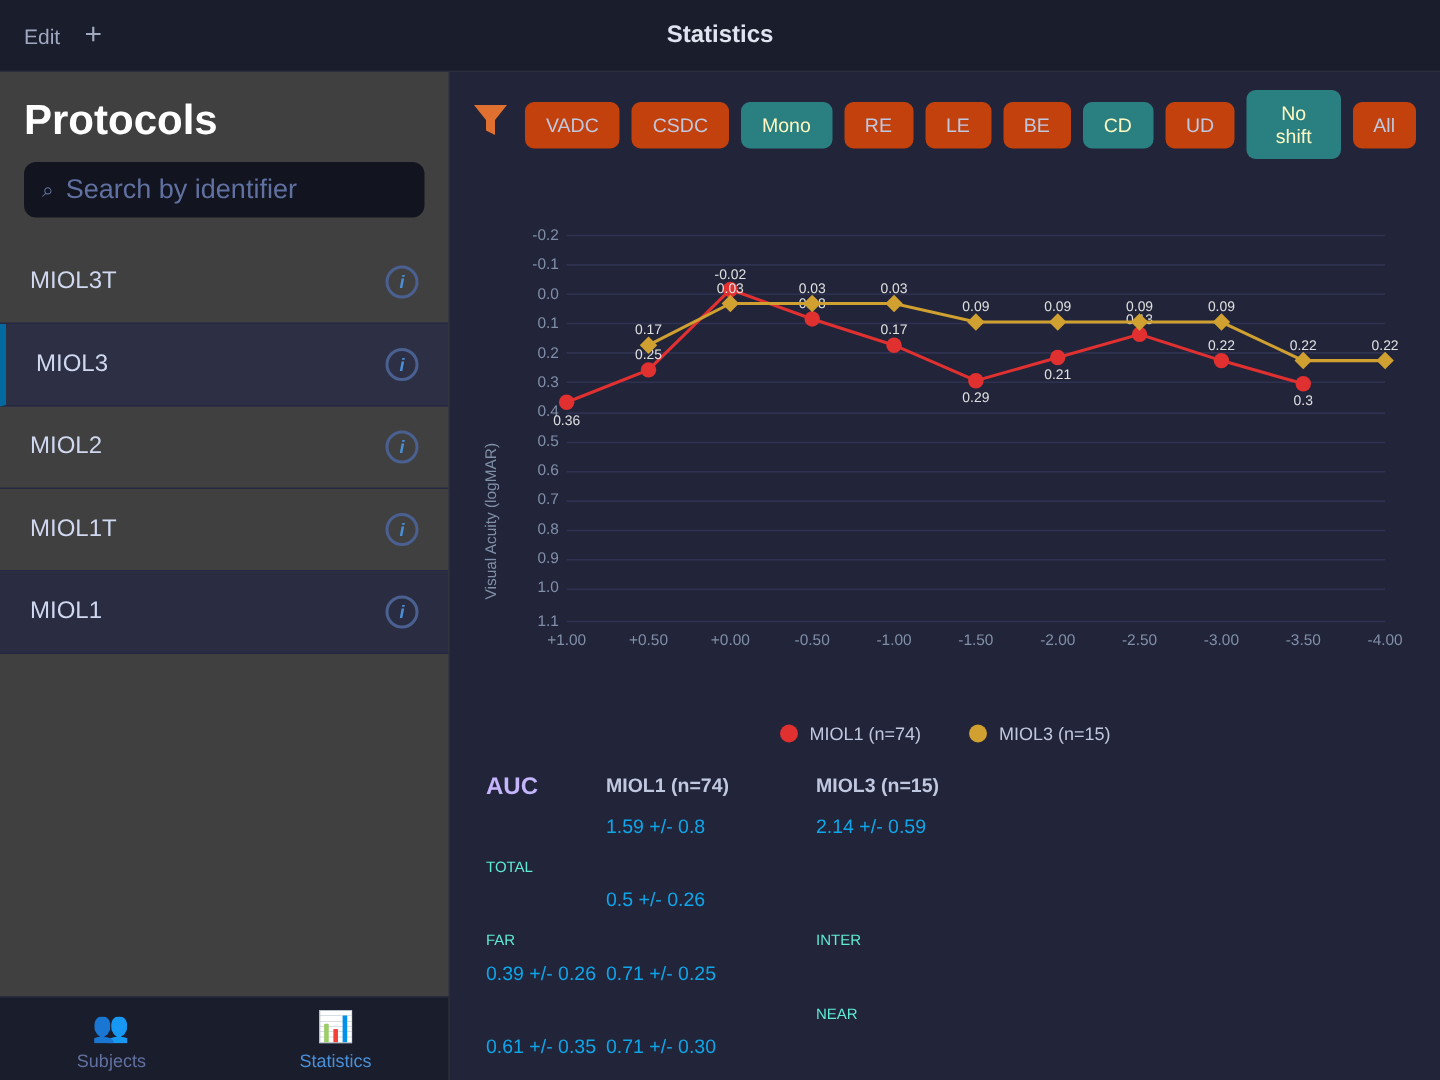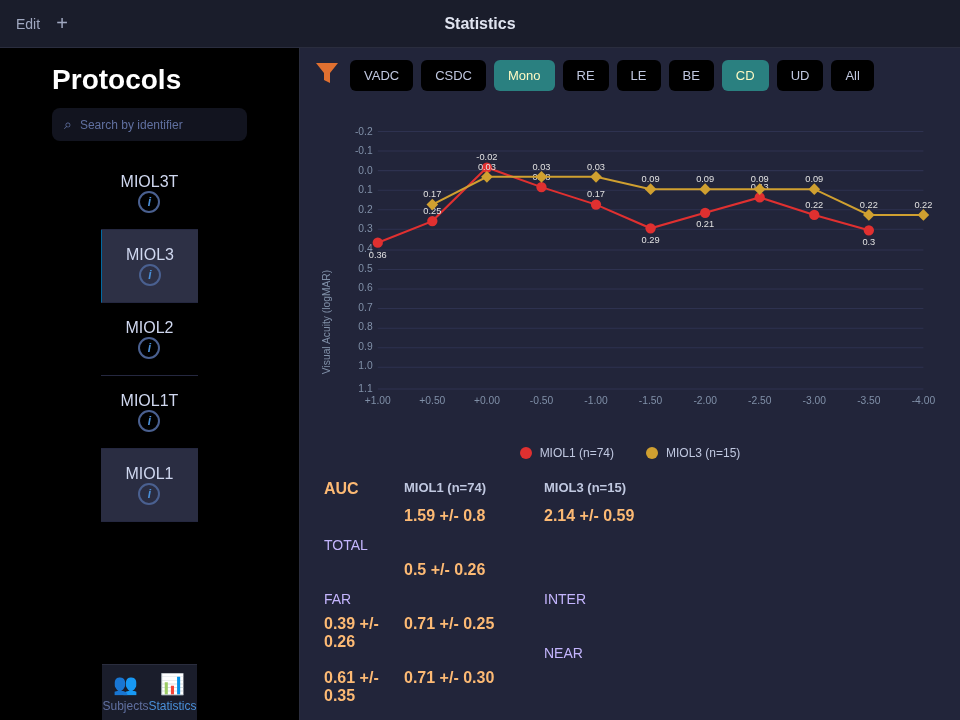--- a/index.html
+++ b/index.html
@@ -57,26 +57,25 @@
     
     .main-layout {
       display: flex;
       flex: 1;
       overflow: hidden;
     }
 
     
     .sidebar {
       width: 300px;
-      background: #000000;
+      background: #404040;
       display: flex;
       flex-direction: column;
       border-right: 1px solid #2a2d3e;
       flex-shrink: 0;
-      align-items: center;
     }
     .sidebar-title-area {
       padding: 16px 16px 8px 16px;
     }
     .sidebar-main-title {
       font-size: 28px;
       font-weight: 700;
       color: #ffffff;
       margin-bottom: 12px;
     }
@@ -90,47 +89,46 @@
     }
     .search-icon {
       color: #6070a0;
       font-size: 14px;
     }
     .search-input {
       background: none;
       border: none;
       outline: none;
       color: #8090b0;
-      font-size: 12px;
+      font-size: 18px;
       width: 100%;
     }
     .search-input::placeholder {
       color: #6070a0;
     }
 
     .protocol-list {
       flex: 1;
       overflow-y: auto;
       margin-top: 8px;
     }
     .protocol-item {
       display: flex;
       align-items: center;
       justify-content: space-between;
       padding: 16px 20px;
       cursor: pointer;
       border-bottom: 1px solid #252840;
-      flex-direction: column;
     }
     .protocol-item.active {
       background: #2a2d42;
     }
     .protocol-item.selected-active {
       background: #2d3045;
-      border-left: 1px solid #0369a1;
+      border-left: 4px solid #0369a1;
     }
     .protocol-name {
       font-size: 16px;
       font-weight: 500;
       color: #d0d8f0;
     }
     .info-icon {
       width: 22px;
       height: 22px;
       border: 2px solid #4a6090;
@@ -190,21 +188,21 @@
     }
     .filter-icon {
       color: #e07030;
       font-size: 20px;
       margin-right: 4px;
     }
     .filter-btn {
       padding: 8px 14px;
       border-radius: 6px;
       border: none;
-      background: #000000;
+      background: #c2410c;
       color: #c0c8e0;
       font-size: 13px;
       cursor: pointer;
       font-weight: 500;
     }
     .filter-btn.active-teal {
       background: #2a8080;
       color: #fef9c3;
     }
 
@@ -253,40 +251,39 @@
       border-radius: 50%;
     }
     .stats-grid {
       display: grid;
       grid-template-columns: 80px 140px 140px;
       gap: 2px 0;
     }
     .stats-header {
       font-size: 16px;
       font-weight: 700;
-      color: #fdba74;
+      color: #c4b5fd;
       padding: 4px 0;
     }
     .stats-col-header {
       font-size: 13px;
       font-weight: 600;
       color: #c0c8e0;
       padding: 4px 0;
     }
     .stats-label {
-      font-size: 14px;
-      color: #c4b5fd;
+      font-size: 10px;
+      color: #5eead4;
       padding: 3px 0;
       margin-top: 30px;
     }
     .stats-val {
-      font-size: 16px;
-      color: #fdba74;
+      font-size: 13px;
+      color: #0ea5e9;
       padding: 3px 0;
-      font-weight: bold;
     }
 
     
     .auc-section {
       padding: 0 24px 12px 24px;
       flex-shrink: 0;
     }
   </style>
 </head>
 <body>
@@ -355,20 +352,21 @@
           </svg>
       </span>
       <button class="filter-btn">VADC</button>
       <button class="filter-btn">CSDC</button>
       <button class="filter-btn active-teal">Mono</button>
       <button class="filter-btn">RE</button>
       <button class="filter-btn">LE</button>
       <button class="filter-btn">BE</button>
       <button class="filter-btn active-teal">CD</button>
       <button class="filter-btn">UD</button>
+      <button class="filter-btn active-teal">No shift</button>
       <button class="filter-btn">All</button>
     </div>
 
     <div class="chart-container">
       <div class="chart-wrapper">
         <svg class="chart" viewBox="0 0 610 300">
 
           <defs>
             <style>
               .axis-text { font-size: 10px; fill: #8090a8; font-family: sans-serif; }

